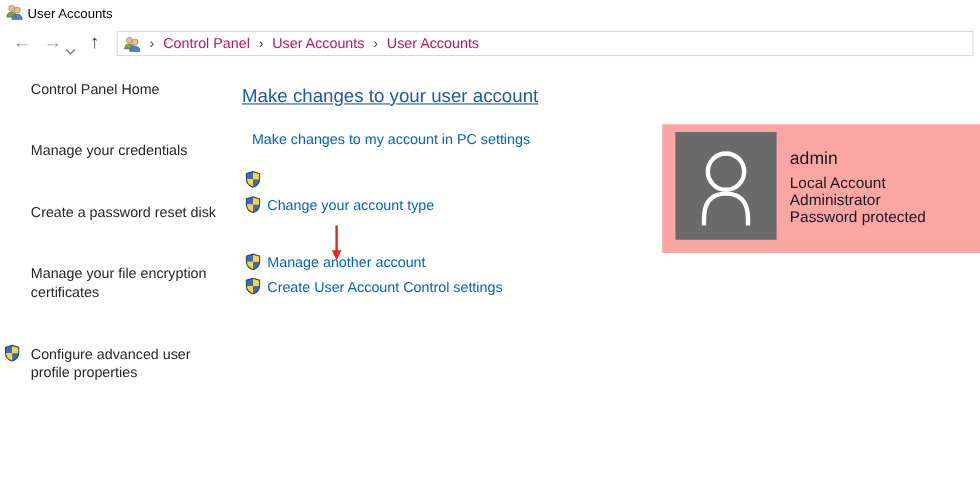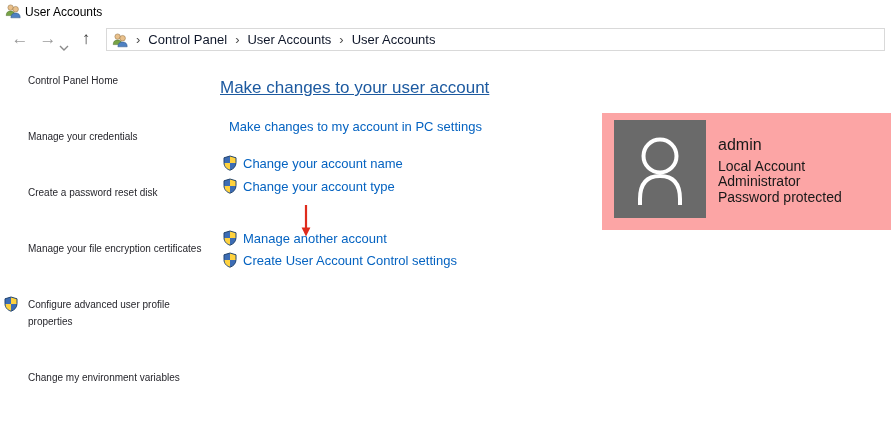--- a/index.html
+++ b/index.html
@@ -17,25 +17,25 @@
   .nav-glyph{top:28px;width:22px;text-align:center;font-size:17px;line-height:22px;}
   .back{left:9px;color:#9a9a9a;}
   .fwd{left:37px;color:#9a9a9a;}
   .chev{left:59px;top:37px;}
   .up{left:75px;color:#3a3a3a;}
   .addressbar{
     left:106px;top:28px;width:779px;height:23px;
     border:1px solid #d9d9d9;background:#fff;
     display:flex;align-items:center;padding-left:5px;box-sizing:border-box;
   }
-  .crumb{font-size:13px;color:#0f172a;white-space:nowrap;cursor:default;}
+  .crumb{font-size:13px;color:#be185d;white-space:nowrap;cursor:default;}
   .crumb-sep{font-size:13px;color:#4a4a4a;padding:0 8px;}
   .addr-icon{width:16px;height:16px;flex:0 0 auto;}
   
-  .sidebar{left:28px;top:72px;width:182px;font-size:10px;color:#26262c;line-height:17px;}
+  .sidebar{left:28px;top:72px;width:182px;font-size:13px;color:#26262c;line-height:17px;}
   .sb-home{margin-bottom:19px;cursor:pointer;}
   .sb-item{cursor:pointer;position:relative;margin-top:39px;}
   .m7{margin-bottom:7px;} .m6{margin-bottom:6px;} .m4{margin-bottom:4px;}
   .sb-shield{position:absolute;left:-25px;top:0px;width:16px;height:16px;}
   
   .page-heading{left:220px;top:78px;font-size:17px;color:#1d5aa0;text-decoration:underline;}
   .link{font-size:13px;color:#0563c1;cursor:pointer;white-space:nowrap;}
   .task-icon{width:16px;height:16px;}
   
   .anno-arrow{left:299px;top:204px;width:14px;height:33px;}
@@ -109,33 +109,31 @@
     <div class="sb-item m6">Create a password reset disk</div>
     <div class="sb-item m6">Manage your file encryption certificates</div>
     <div class="sb-item m4">
       <span class="sb-shield">
         <svg width="16" height="16" viewBox="0 0 16 16">
             <use href="#uacShield"></use>
           </svg>
       </span>
       <span>Configure advanced user profile properties</span>
     </div>
-    <div class="sb-item">Change my environment variables</div>
   </div>
 
   <div class="abs page-heading">Make changes to your user account</div>
 
   <span class="abs link" style="left:229px;top:119px;">Make changes to my account in PC settings</span>
 
   <span class="abs task-icon" style="left:222px;top:155px;">
     <svg width="16" height="16" viewBox="0 0 16 16">
         <use href="#uacShield"></use>
       </svg>
   </span>
-  <span class="abs link" style="left:243px;top:156px;">Change your account name</span>
 
   <span class="abs task-icon" style="left:222px;top:178px;">
     <svg width="16" height="16" viewBox="0 0 16 16">
         <use href="#uacShield"></use>
       </svg>
   </span>
   <span class="abs link" style="left:243px;top:179px;text-align:center;">Change your account type</span>
 
   <span class="abs anno-arrow">
     <svg width="14" height="33" viewBox="0 0 14 33">

